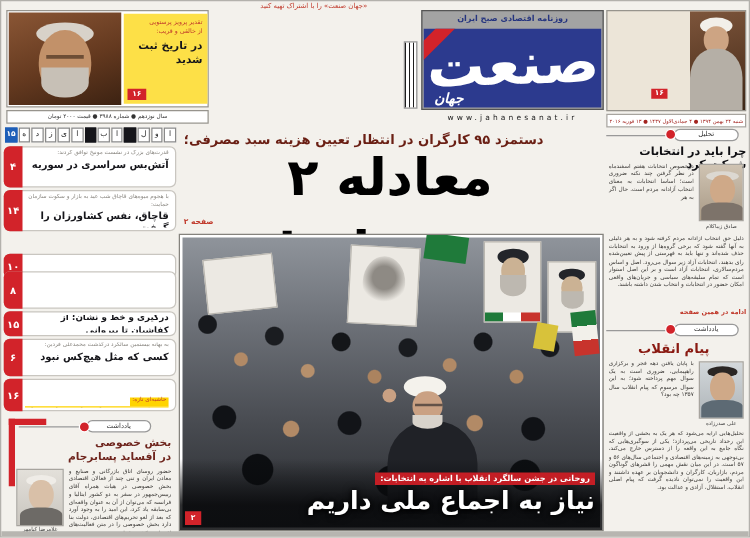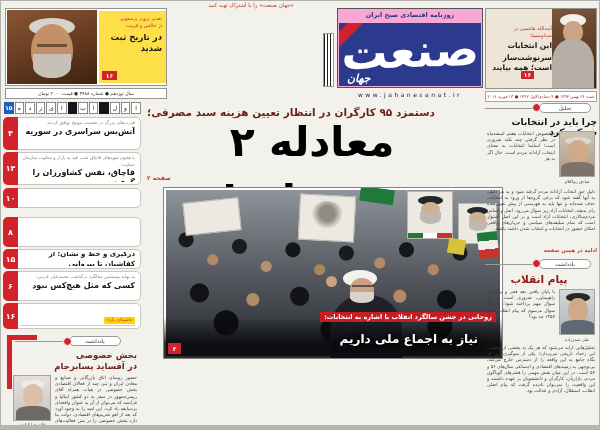--- a/index.html
+++ b/index.html
@@ -17,21 +17,21 @@
   .tltext{left:93px;top:2px;width:67px;height:72px;background:#fde047;text-align:right;padding:4px 4px 0 2px;}
   .tlkick{font-size:5px;color:#c0392b;line-height:7px;}
   .tlhead{font-size:8.5px;font-weight:bold;color:#15151a;line-height:11px;margin-top:3px;}
   .pagebox{background:#d2232a;color:#fff;font-size:6px;font-weight:bold;text-align:center;}
   .tlpage{left:96px;top:62px;width:15px;height:9px;line-height:9px;}
   .tlissue{left:4px;top:87px;width:162px;height:11px;background:#fff;border:1px solid #97948d;
            font-size:4.6px;line-height:9px;text-align:center;color:#333;}
   
   .barcode{left:322px;top:32px;width:11px;height:54px;border:1px solid #999;
            background:repeating-linear-gradient(90deg,#1d1d1d 0 1px,#fff 1px 3px);}
-  .logobox{left:336px;top:7px;width:146px;height:80px;border:1px solid #555;background:#f9a8d4;overflow:hidden;}
+  .logobox{left:336px;top:7px;width:146px;height:80px;border:1px solid #555;background:#a3a3a3;overflow:hidden;}
   .tagline{position:absolute;left:0;right:0;top:0;height:13px;font-size:6.5px;font-weight:bold;color:#26357f;
            text-align:center;line-height:13px;}
   .bluepanel{position:absolute;left:1px;right:1px;top:14px;bottom:1px;background:#2c3a8e;overflow:hidden;}
   .logomain{position:absolute;left:0;right:0;top:-4px;text-align:center;color:#fff;font-size:46px;font-weight:bold;
             transform:rotate(-2deg);line-height:64px;}
   .logosub{position:absolute;left:8px;bottom:1px;color:#fff;font-size:11px;font-weight:bold;font-style:italic;}
   .ribbon{position:absolute;left:-12px;top:2px;width:42px;height:11px;background:#d2232a;transform:rotate(-45deg);}
   .website{left:336px;top:90px;width:146px;font-size:6px;letter-spacing:2.5px;direction:ltr;text-align:center;color:#222;}
   
   .trbox{left:484px;top:7px;width:112px;height:81px;border:1px solid #97948d;background:#ece5d8;overflow:hidden;}
@@ -75,22 +75,22 @@
   .nbhairw{position:absolute;left:7px;top:4px;width:24px;height:9px;border-radius:50%;background:#efece7;}
   .nbsuit{position:absolute;left:2px;top:30px;width:34px;height:16px;border-radius:40% 40% 0 0;background:#6d6a66;}
   .nbcap{left:6px;top:89px;width:46px;font-size:4.4px;text-align:center;color:#444;}
   .nbbody{left:52px;top:42px;width:82px;height:52px;font-size:4.6px;line-height:6.2px;color:#3d3b38;
           text-align:justify;overflow:hidden;}
   
   .leadkick{left:146px;top:105px;width:332px;text-align:left;font-size:10.5px;font-weight:bold;color:#6a1f14;}
   .leadhead{left:142px;top:112px;width:338px;text-align:center;font-size:41px;font-weight:bold;color:#000;line-height:58px;}
   .leadpage{left:146px;top:173px;font-size:6px;font-weight:bold;color:#c0392b;}
   
-  .photo{left:142px;top:186px;width:340px;height:172px;border:1px solid #85837d;box-shadow:inset 0 0 0 2px #fff;
-         background:linear-gradient(180deg,#90959c 0%,#6d7178 30%,#4a4d53 62%,#26282c 100%);overflow:hidden;margin-left:20px;}
+  .photo{left:142px;top:186px;width:340px;height:238px;border:1px solid #85837d;box-shadow:inset 0 0 0 2px #fff;
+         background:linear-gradient(180deg,#90959c 0%,#6d7178 30%,#4a4d53 62%,#26282c 100%);overflow:hidden;}
   .heads{position:absolute;left:2px;right:2px;top:2px;bottom:2px;
     background-image:
       radial-gradient(circle at 6% 30%,#17191d 7px,transparent 8px),
       radial-gradient(circle at 14% 42%,#b28a66 5px,transparent 6px),
       radial-gradient(circle at 22% 34%,#1a1c20 7px,transparent 8px),
       radial-gradient(circle at 30% 46%,#b6906c 5px,transparent 6px),
       radial-gradient(circle at 38% 36%,#141619 7px,transparent 8px),
       radial-gradient(circle at 46% 48%,#ab835f 5px,transparent 6px),
       radial-gradient(circle at 54% 38%,#191b1f 7px,transparent 8px),
       radial-gradient(circle at 64% 44%,#b28a66 5px,transparent 6px),
@@ -123,21 +123,21 @@
   .fyellow{position:absolute;left:84%;top:30%;width:5%;height:9%;background:#d8c23a;transform:rotate(10deg);}
   .rturban{position:absolute;left:53%;top:48%;width:34px;height:17px;border-radius:50%;background:#f4f2ec;}
   .rface{position:absolute;left:55%;top:53%;width:24px;height:24px;border-radius:48%;background:#caa183;}
   .rglass{position:absolute;left:55.5%;top:57%;width:22px;height:2px;background:rgba(30,30,34,.6);}
   .rbeard{position:absolute;left:55%;top:61%;width:24px;height:11px;border-radius:0 0 50% 50%;background:#d8d3cb;}
   .rrobe{position:absolute;left:49%;top:63%;width:72px;height:74px;border-radius:46% 46% 0 0;background:#202227;}
   .rhand{position:absolute;left:48%;top:52%;width:11px;height:11px;border-radius:50%;background:#caa183;}
   .front{position:absolute;left:0;right:0;bottom:0;height:24%;background:linear-gradient(transparent,rgba(8,9,11,.85) 65%);}
   .capkick{position:absolute;right:6px;bottom:36px;background:#c41e25;color:#fff;font-size:6.5px;font-weight:bold;
            padding:1px 4px;}
-  .caphead{position:absolute;right:24px;bottom:12px;color:#fff;font-size:12px;font-weight:bold;
+  .caphead{position:absolute;right:6px;bottom:12px;color:#fff;font-size:20px;font-weight:bold;
            text-shadow:0 1px 3px #000,0 0 7px #000;}
   .phpage{position:absolute;left:4px;bottom:4px;width:13px;height:11px;line-height:11px;}
   
   .rcpill{width:52px;height:10px;border:1px solid #999;border-radius:5px;background:#fff;
           font-size:5.5px;text-align:center;line-height:9px;color:#333;}
   .rcdot{width:9px;height:9px;border-radius:50%;background:#d2232a;border:1px solid #fff;}
   .rcline{height:1px;background:#999;}
   .rchead1{left:484px;top:116px;width:112px;text-align:right;font-size:9px;font-weight:bold;color:#101014;}
   .rcphoto{width:36px;height:46px;border:1px solid #a7a49e;overflow:hidden;background:linear-gradient(#d8cfc2,#b5a globalization);}
   .rcphoto1{left:558px;top:130px;background:linear-gradient(#cfc3b2,#a99a86);}
@@ -185,25 +185,20 @@
     </div>
   </div>
   <div class="abs website">www.jahanesanat.ir</div>
 
   <div class="abs trbox">
     <div class="trphoto">
       <div class="trturban"></div>
       <div class="trface"></div>
       <div class="trrobe"></div>
     </div>
-    <div class="trtext">
-      <div class="trkick">آیت‌الله هاشمی در صداوسیما:</div>
-      <div class="trhead">این انتخابات</div>
-      <div class="trhead">سرنوشت‌ساز است؛ همه بیایند</div>
-    </div>
   </div>
   <div class="abs pagebox trpage">۱۶</div>
   <div class="abs dateline">شنبه ۲۴ بهمن ۱۳۹۴ ● ۴ جمادی‌الاول ۱۴۳۷ ● ۱۳ فوریه ۲۰۱۶</div>
 
   <div class="abs idx">
     <div class="b blue">۱۵</div>
     <div class="b">ه</div>
     <div class="b">د</div>
     <div class="b">ز</div>
     <div class="b">ی</div>
@@ -224,21 +219,21 @@
     <div class="head">آتش‌بس سراسری در سوریه</div>
       </div>
   </div>
   <div class="abs card" style="top:151px;height:33px;">
     <div class="tab">۱۴</div>
     <div class="inner">
         <div class="kick">با هجوم میوه‌های قاچاق شب عید به بازار و سکوت سازمان حمایت:</div>
     <div class="head">قاچاق، نفس کشاورزان را گرفت</div>
       </div>
   </div>
-  <div class="abs card" style="top:187px;height:20px;">
+  <div class="abs card" style="top:202px;height:20px;">
     <div class="tab">۱۰</div>
   </div>
   <div class="abs card" style="top:216px;height:30px;">
     <div class="tab">۸</div>
   </div>
   <div class="abs card plain" style="top:248px;height:20px;">
     <div class="tab">۱۵</div>
     <div class="inner">
         <div class="head" style="font-size:7px;">درگیری و خط و نشان؛ از کفاشیان تا پیروانی</div>
       </div>

